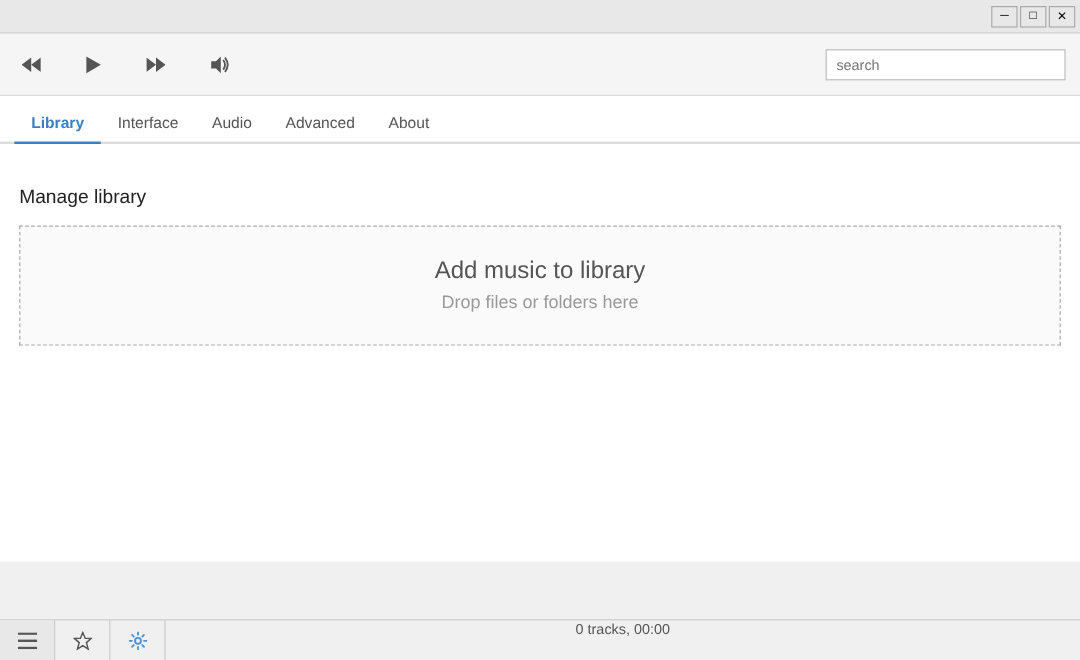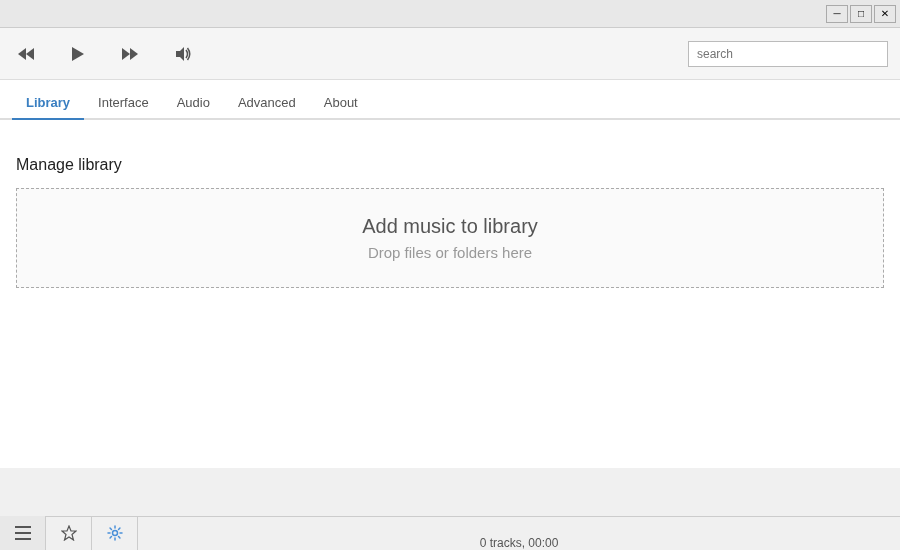--- a/index.html
+++ b/index.html
@@ -140,21 +140,21 @@
       border: none;
       padding: 8px 16px;
       font-size: 13px;
       cursor: pointer;
       border-radius: 2px;
     }
 
     
     #status-bar {
       display: flex;
-      align-items: flex-end;
+      align-items: flex-start;
       background: #f0f0f0;
       border-top: 1px solid #ccc;
       height: 34px;
       flex-shrink: 0;
       margin-top: 48px;
     }
     .status-icon-btn {
       width: 46px;
       height: 34px;
       background: none;

